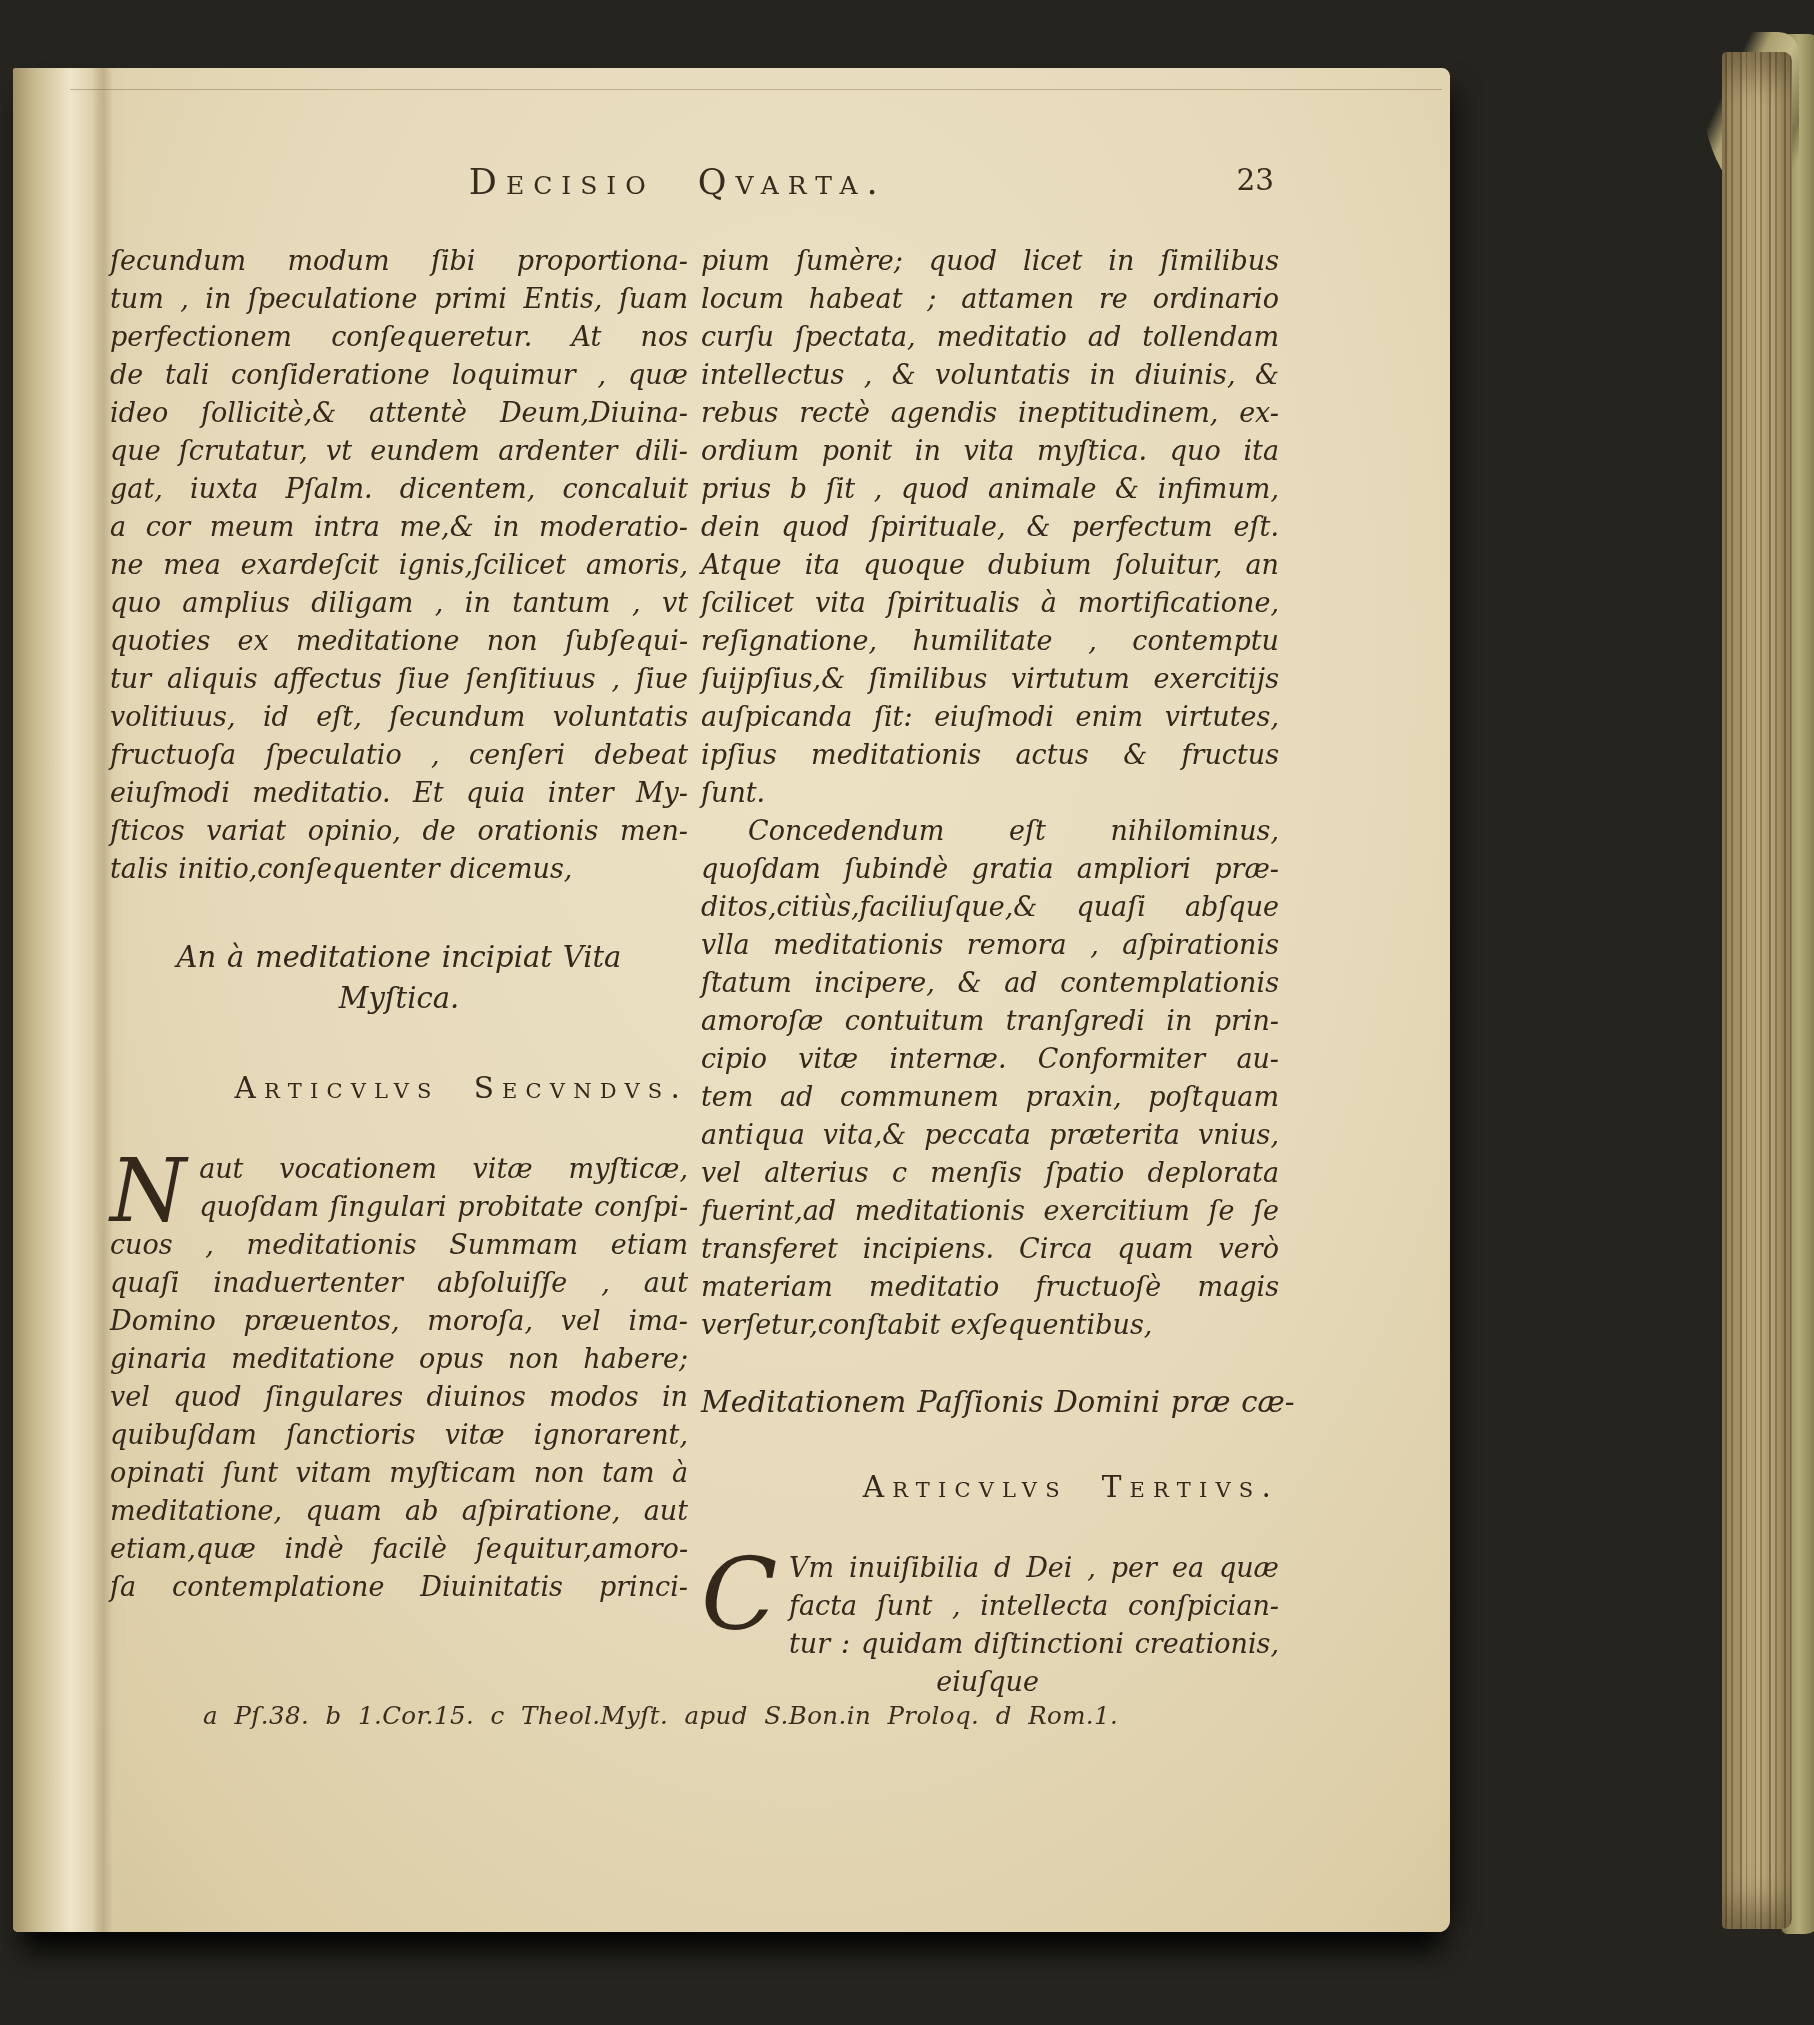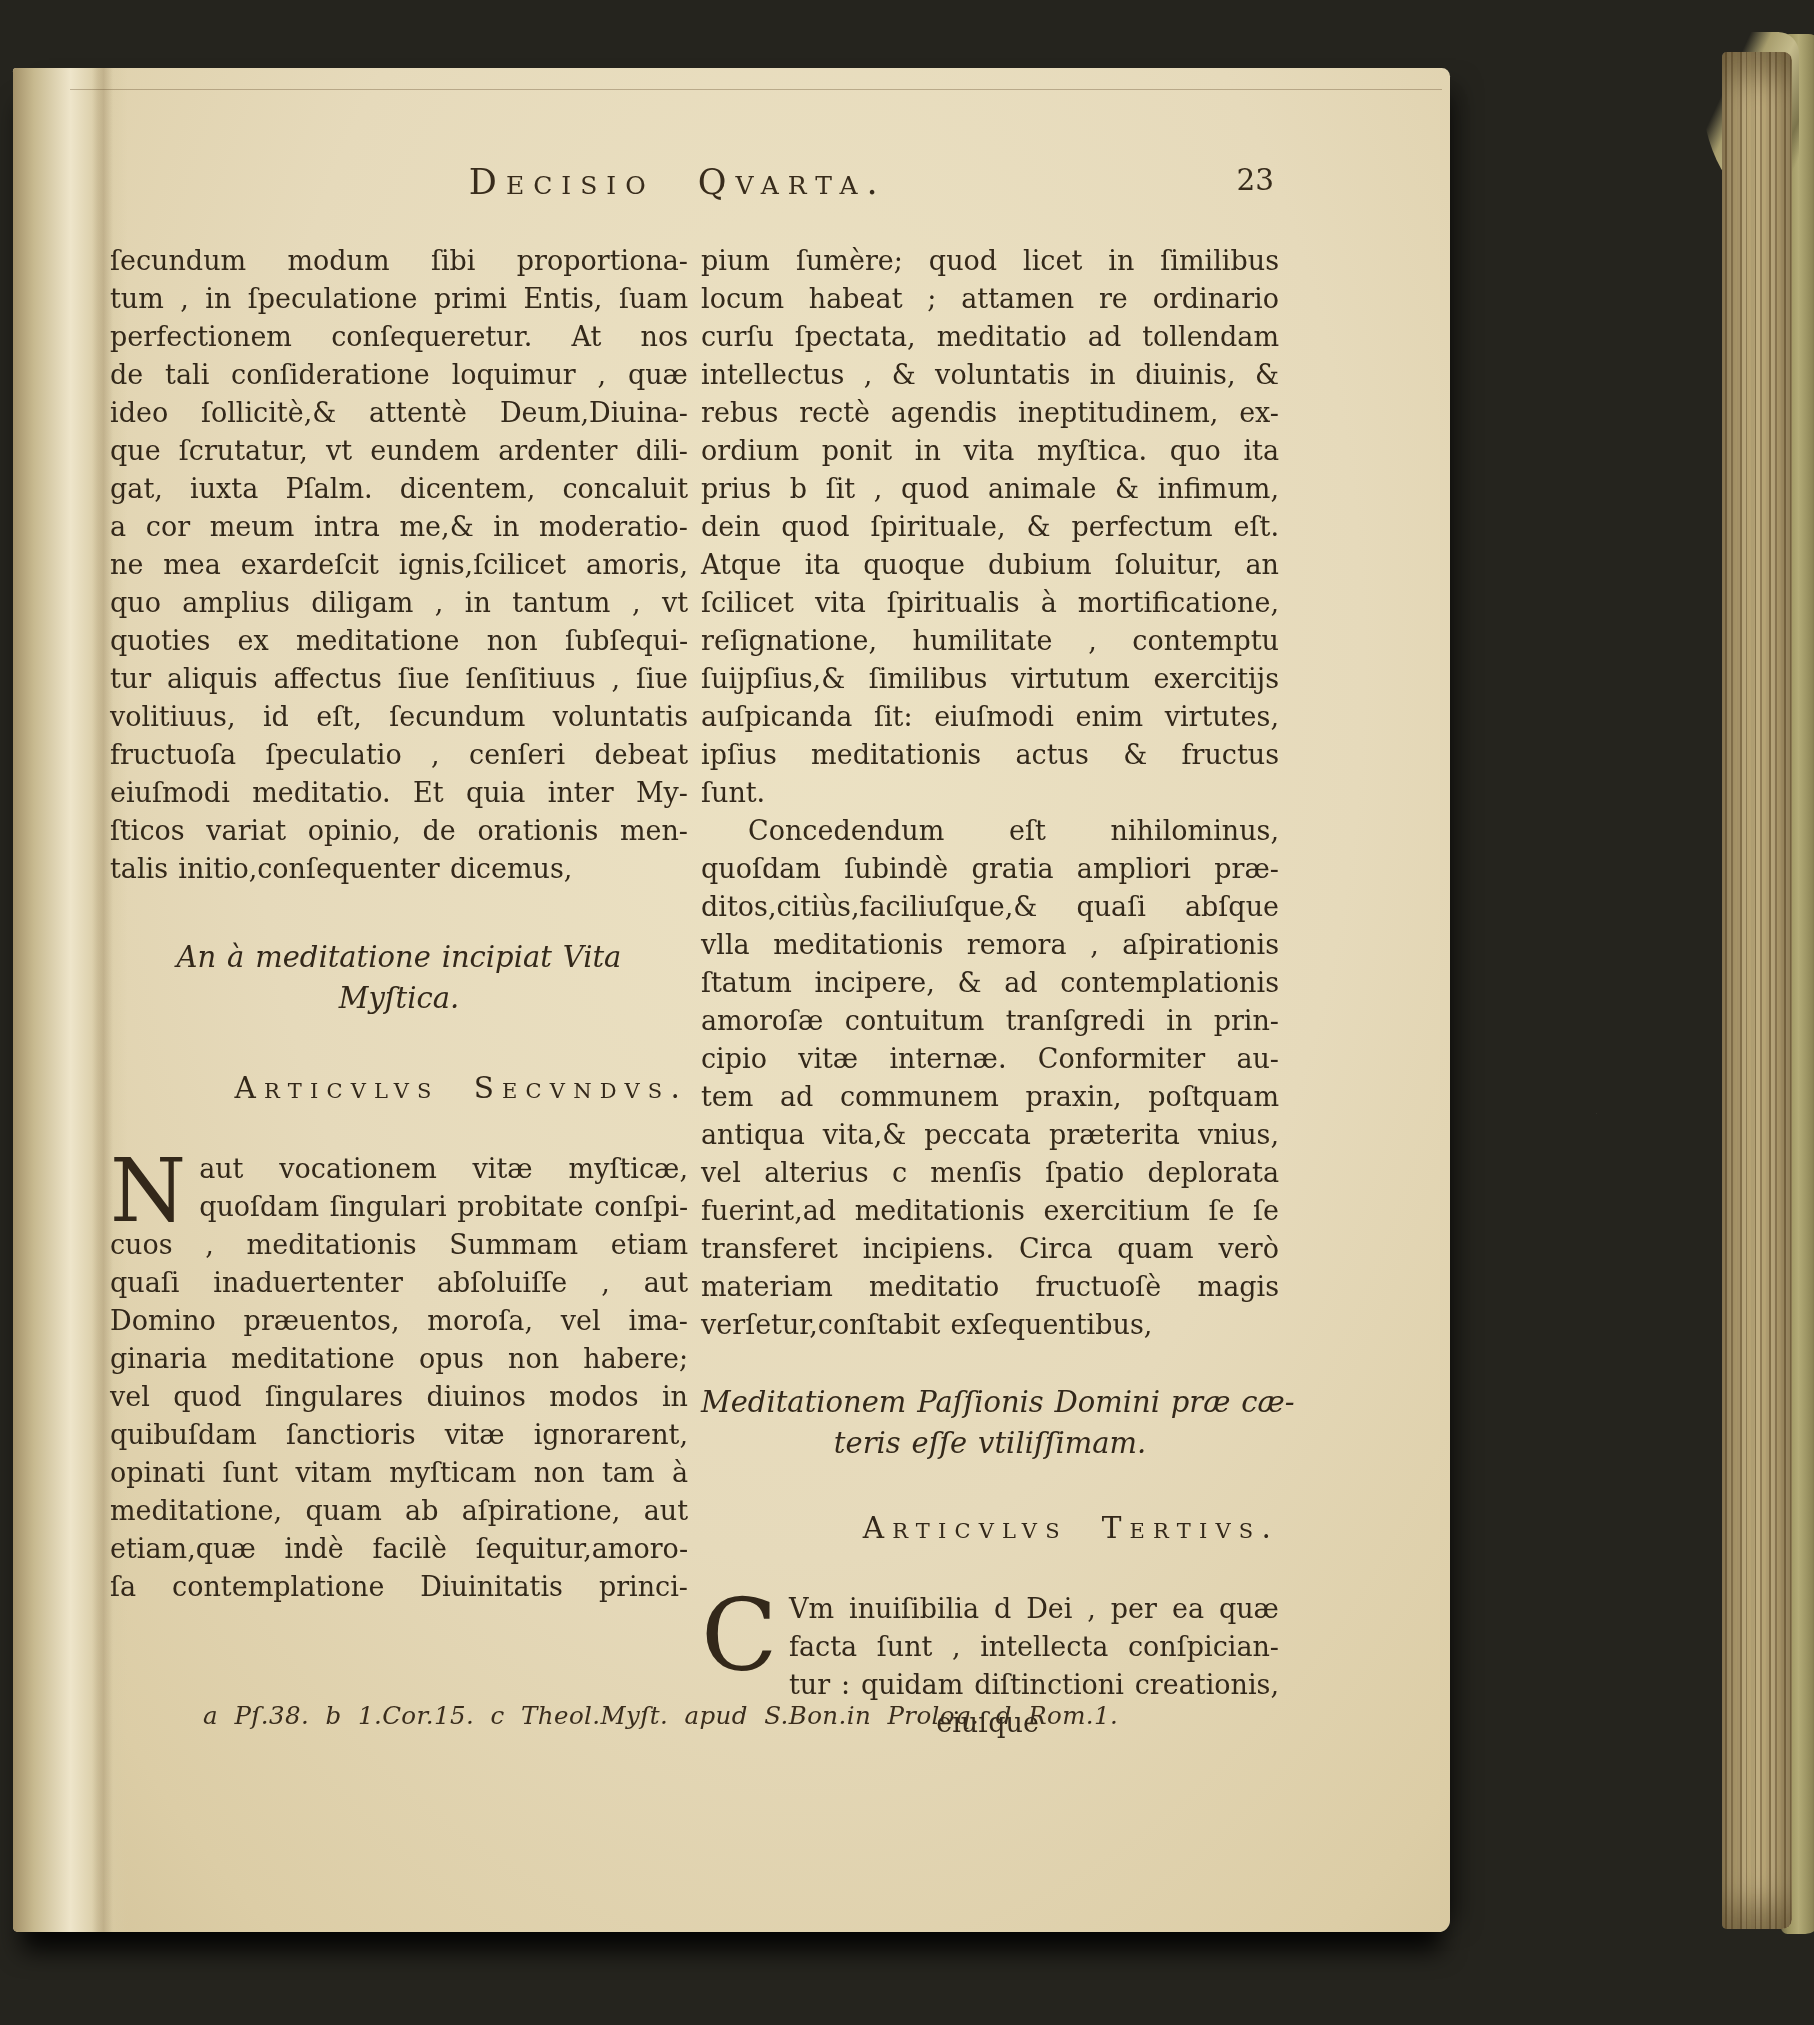--- a/index.html
+++ b/index.html
@@ -92,21 +92,21 @@
   }
   .col-right .heading-it{margin-top:38px;}
 
   .article-heading{
     margin-top:49px;text-align:right;
     font-variant:small-caps;font-size:29.5px;letter-spacing:8.2px;word-spacing:16.4px;
     color:#33281a;height:41px;line-height:41px;white-space:nowrap;
   }
   .col-right .article-heading{margin-top:44px;}
 
-  .para{margin-top:41px;}
+  .para{margin-top:41px;font-style:italic;}
   .para-first{margin-top:0;}
   .dropcap{
     float:left;font-size:87px;line-height:69px;padding:6.5px 13px 0 0;color:#33281a;
   }
   .dropcap-c{font-size:100px;line-height:75px;padding:8.2px 11.5px 0 0;}
   .catchword{
     font-size:27px;line-height:38px;text-align:center;padding-right:4.9px;color:#33281a;
   }
   .footnote{
     position:absolute;left:190px;top:1633px;
@@ -215,21 +215,20 @@
               <div class="tline">antiqua vita,&amp; peccata præterita vnius,</div>
               <div class="tline">vel alterius c menſis ſpatio deplorata</div>
               <div class="tline">fuerint,ad meditationis exercitium ſe ſe</div>
               <div class="tline">transferet incipiens. Circa quam verò</div>
               <div class="tline">materiam meditatio fructuoſè magis</div>
               <div class="tline last-left">verſetur,conſtabit exſequentibus,</div>
             </div>
 
           <div class="heading-it">
               <div class="tline">Meditationem Paſſionis Domini præ cæ-</div>
-              <div class="tline">teris eſſe vtiliſſimam.</div>
             </div>
 
           <div class="article-heading">Articvlvs Tertivs.</div>
 
           <div class="para">
             <span class="dropcap dropcap-c">C</span>
             <div>
                 <div class="tline">Vm inuiſibilia d Dei , per ea quæ</div>
                 <div class="tline">facta ſunt , intellecta conſpician-</div>
                 <div class="tline">tur : quidam diſtinctioni creationis,</div>

